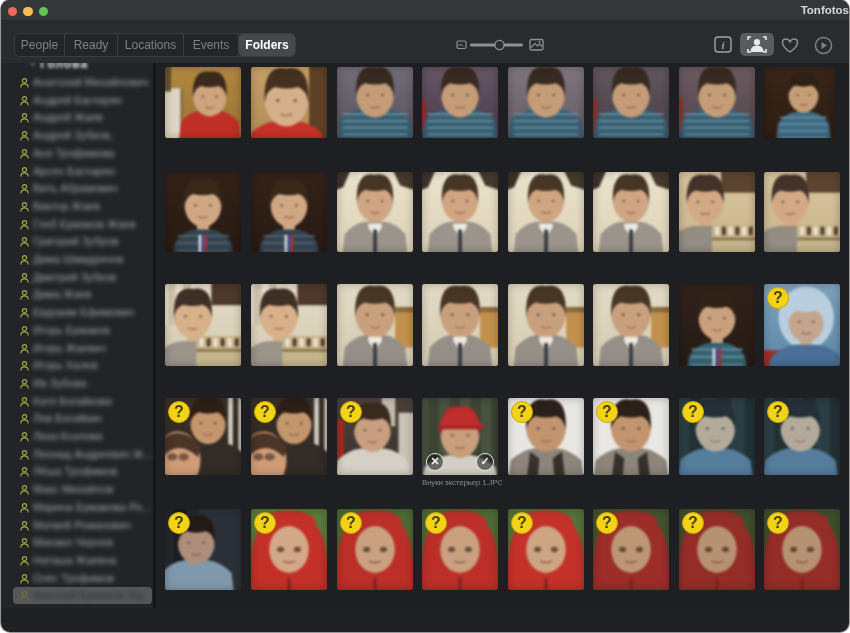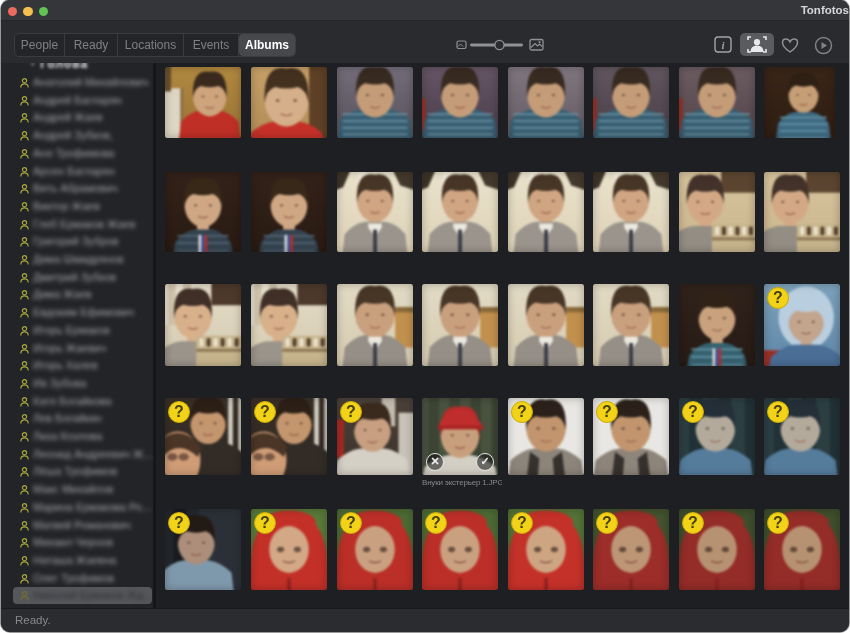--- a/index.html
+++ b/index.html
@@ -14,21 +14,21 @@
   <div style="position:absolute;left:0;top:21px;width:100%;height:42px;background:#2a2b2e;"></div>
   <div style="position:absolute;left:13px;top:33px;height:24px;display:flex;background:#232528;border:1px solid #3a3c3f;border-radius:5px;box-sizing:border-box;align-items:stretch;overflow:hidden;">
       <div style="width:49px;text-align:center;line-height:22px;font-size:12px;color:#7e8082;">People</div>
       <div style="width:1px;background:#3a3c3f;"></div>
       <div style="width:52px;text-align:center;line-height:22px;font-size:12px;color:#7e8082;">Ready</div>
       <div style="width:1px;background:#3a3c3f;"></div>
       <div style="width:65px;text-align:center;line-height:22px;font-size:12px;color:#7e8082;">Locations</div>
       <div style="width:1px;background:#3a3c3f;"></div>
       <div style="width:54px;text-align:center;line-height:22px;font-size:12px;color:#7e8082;">Events</div>
       <div style="width:1px;background:#3a3c3f;"></div>
-      <div style="width:56px;text-align:center;line-height:22px;font-size:12px;background:#46484c;color:#fff;font-weight:bold;border-radius:4px;margin:0;">Albums</div>
+      <div style="width:56px;text-align:center;line-height:22px;font-size:12px;background:#46484c;color:#fff;font-weight:bold;border-radius:4px;margin:0;">Folders</div>
     </div>
     <svg width="96" height="20" viewBox="0 0 96 20" style="position:absolute;left:452px;top:35px">
       <rect x="4" y="6" width="9" height="7.5" rx="1.5" fill="none" stroke="#8f9194" stroke-width="1.2"></rect>
       <path d="M 5 11.5 L 7.5 9 L 10 11.5" fill="none" stroke="#8f9194" stroke-width="1"></path>
       <rect x="17" y="8.6" width="53" height="2.8" rx="1.4" fill="#8f9194"></rect>
       <circle cx="46.5" cy="10" r="4.6" fill="#2a2b2e" stroke="#8f9194" stroke-width="1.4"></circle>
       <rect x="77" y="4.5" width="13" height="10.5" rx="1.5" fill="none" stroke="#8f9194" stroke-width="1.3"></rect>
       <path d="M 78 12.5 L 82 8.5 L 84.5 11 L 86.5 9 L 89 11.5" fill="none" stroke="#8f9194" stroke-width="1.2"></path>
       <circle cx="86.5" cy="7" r="1.1" fill="#8f9194"></circle>
     </svg>
@@ -1263,15 +1263,12 @@
           <ellipse cx="38.0" cy="40.5" rx="17.9" ry="21.3" fill="#b79272"></ellipse>
           <ellipse cx="30.4" cy="40.5" rx="3.2" ry="2.4" fill="#33241b" opacity="0.65"></ellipse>
           <ellipse cx="45.6" cy="40.5" rx="3.2" ry="2.4" fill="#33241b" opacity="0.65"></ellipse>
           <path d="M 32.7 51.0 Q 38.0 53.9 43.3 51.0" fill="none" stroke="#7a4636" stroke-width="1.2"></path>
           <rect x="36.5" y="66.4" width="3.0" height="14.6" fill="#801f1e" opacity="0.8"></rect>
         </svg>
         <div style="position:absolute;left:0;top:0;width:76px;height:81px;border-radius:2.5px;box-shadow:inset 0 0 9px rgba(10,8,6,0.28);"></div>
       </div>
       <div style="position:absolute;left:3px;top:3px;width:22px;height:22px;border-radius:50%;background:#f2d318;border:1.5px solid #c9a907;box-sizing:border-box;color:#46400e;font-weight:bold;font-size:16px;line-height:19px;text-align:center;font-family:'Liberation Sans',sans-serif;">?</div>
     </div>
-  <div style="position:absolute;left:0;top:608px;width:100%;height:24px;background:#2b2c2f;border-top:1px solid #19191c;">
-    <div style="position:absolute;left:14px;top:5px;color:#87898c;font-size:11.5px;">Ready.</div>
-  </div>
 </div>
 </body></html>

